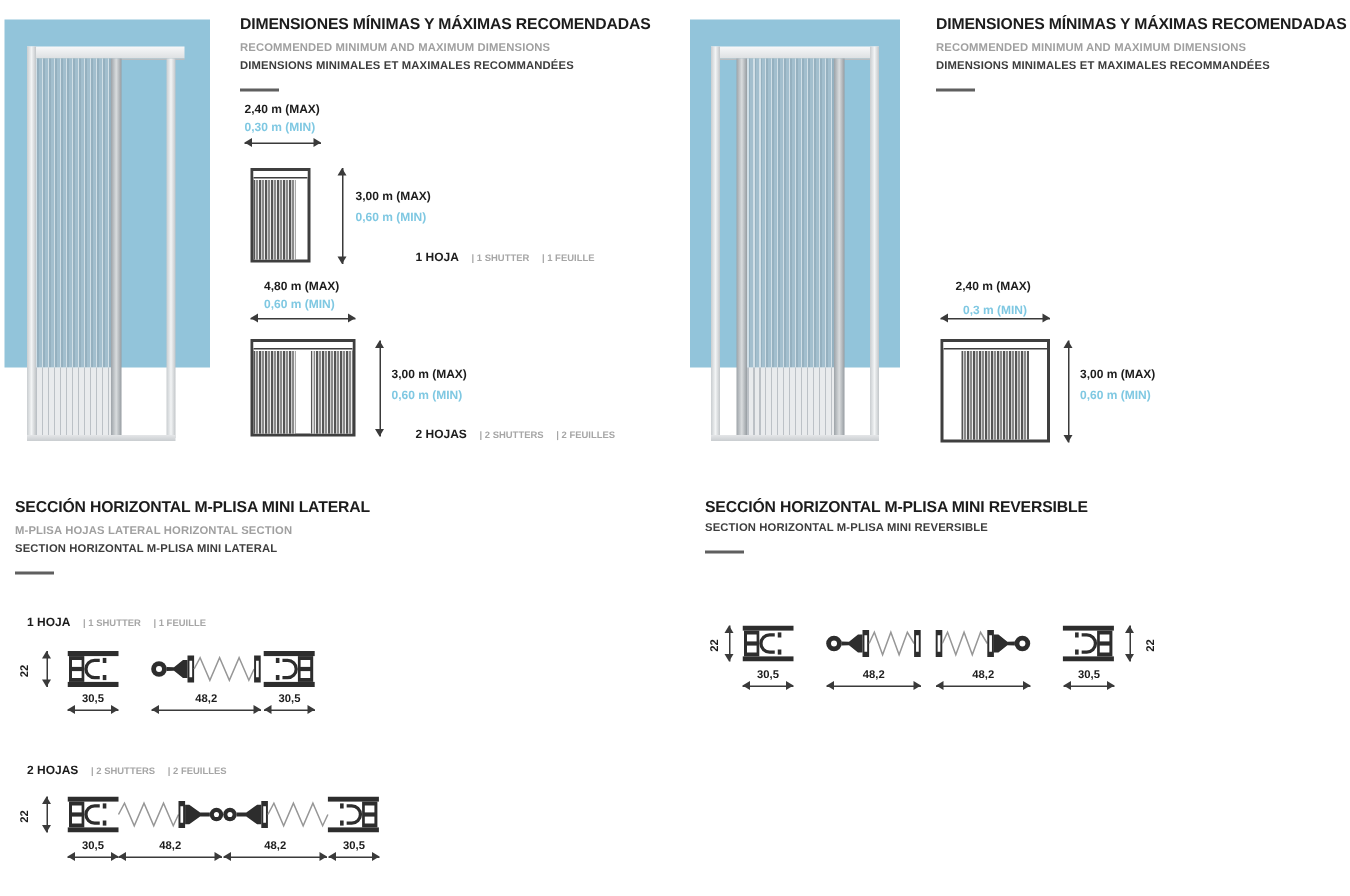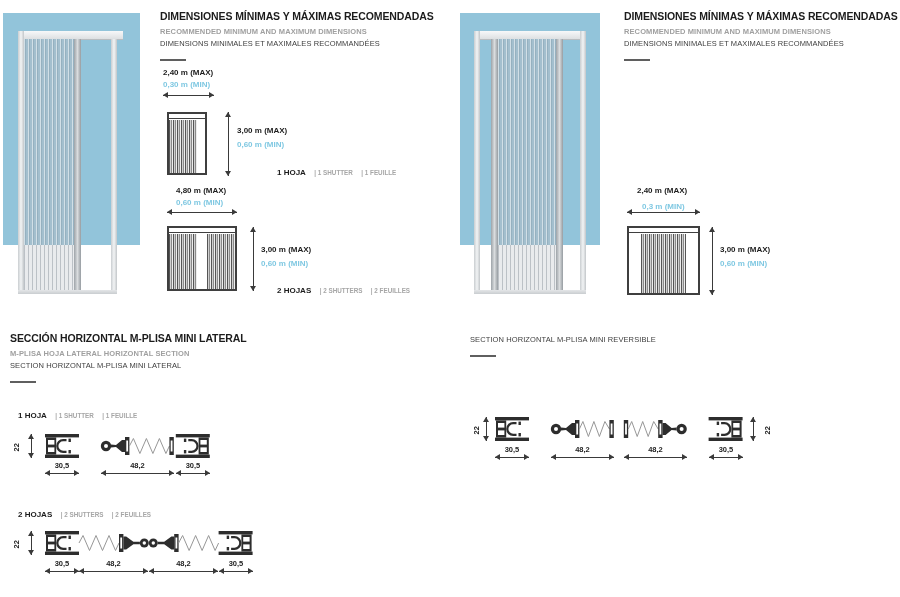--- a/index.html
+++ b/index.html
@@ -4,21 +4,21 @@
 <style>
   html,body{margin:0;padding:0;background:#fff;}
   body{width:900px;height:597px;position:relative;overflow:hidden;
        font-family:"Liberation Sans",sans-serif;color:#1f1f1f;}
   .abs{position:absolute;}
 
   
   .heading{position:absolute;width:310px;}
   .h-title{font-size:10.5px;font-weight:bold;color:#1c1c1c;letter-spacing:-0.1px;white-space:nowrap;}
   .h-sub-en{font-size:7.5px;font-weight:bold;color:#a0a0a0;margin-top:5px;letter-spacing:0.1px;white-space:nowrap;}
-  .h-sub-fr{font-size:7.5px;font-weight:normal;color:#3d3d3d;margin-top:3px;letter-spacing:0.1px;white-space:nowrap;}
+  .h-sub-fr{font-size:7.5px;font-weight:bold;color:#3d3d3d;margin-top:3px;letter-spacing:0.1px;white-space:nowrap;}
   .h-rule{width:26px;height:2px;background:#5f5f5f;margin-top:11px;}
 
   
   .lbl-max{position:absolute;font-size:8px;font-weight:bold;color:#1c1c1c;white-space:nowrap;}
   .lbl-min{position:absolute;font-size:8px;font-weight:bold;color:#7fc8e2;white-space:nowrap;}
   .row-label{position:absolute;white-space:nowrap;}
   .row-lbl{font-size:8px;font-weight:bold;color:#1c1c1c;margin-top:24px;}
   .row-sub{font-size:6.3px;font-weight:bold;color:#a6a6a6;margin-left:4px;}
 
   
@@ -180,21 +180,21 @@
   <div class="panel-body">
     <div class="stripes" style="left:18%;width:64%"></div>
   </div>
 </div>
 <div class="arrow-v" style="left:712px;top:227px;height:68px"></div>
 <div class="lbl-max" style="left:720px;top:245px">3,00 m (MAX)</div>
 <div class="lbl-min" style="left:720px;top:259px">0,60 m (MIN)</div>
 
 <div class="heading" style="left:10px;top:332px">
   <div class="h-title">SECCIÓN HORIZONTAL M-PLISA MINI LATERAL</div>
-  <div class="h-sub-en">M-PLISA HOJA LATERAL HORIZONTAL SECTION</div>
+  <div class="h-sub-en">M-PLISA HOJAS LATERAL HORIZONTAL SECTION</div>
   <div class="h-sub-fr">SECTION HORIZONTAL M-PLISA MINI LATERAL</div>
   <div class="h-rule"></div>
 </div>
 
 <div class="row-label" style="left:18px;top:404px">
   <span class="row-lbl">1 HOJA</span>
   <span class="row-sub">| 1 SHUTTER</span>
   <span class="row-sub">| 1 FEUILLE</span>
 </div>
 
@@ -252,20 +252,21 @@
 <div class="dim" style="left:149px;top:559px;width:69px">
   <div class="dim-lbl">48,2</div>
   <div class="arrow-h"></div>
 </div>
 <div class="dim" style="left:219px;top:559px;width:34px">
   <div class="dim-lbl">30,5</div>
   <div class="arrow-h"></div>
 </div>
 
 <div class="heading" style="left:470px;top:332px">
+  <div class="h-title">SECCIÓN HORIZONTAL M-PLISA MINI REVERSIBLE</div>
   <div class="h-sub-fr">SECTION HORIZONTAL M-PLISA MINI REVERSIBLE</div>
   <div class="h-rule"></div>
 </div>
 
 <div class="vdim-lbl" style="left:470px;top:424px;width:12px">22</div>
 <div class="arrow-v" style="left:486px;top:417px;height:24px"></div>
 
 <svg class="abs" style="left:495px;top:417px" width="250" height="24">
   <use href="#frameL"></use>
   <use href="#handleR" x="56"></use>

